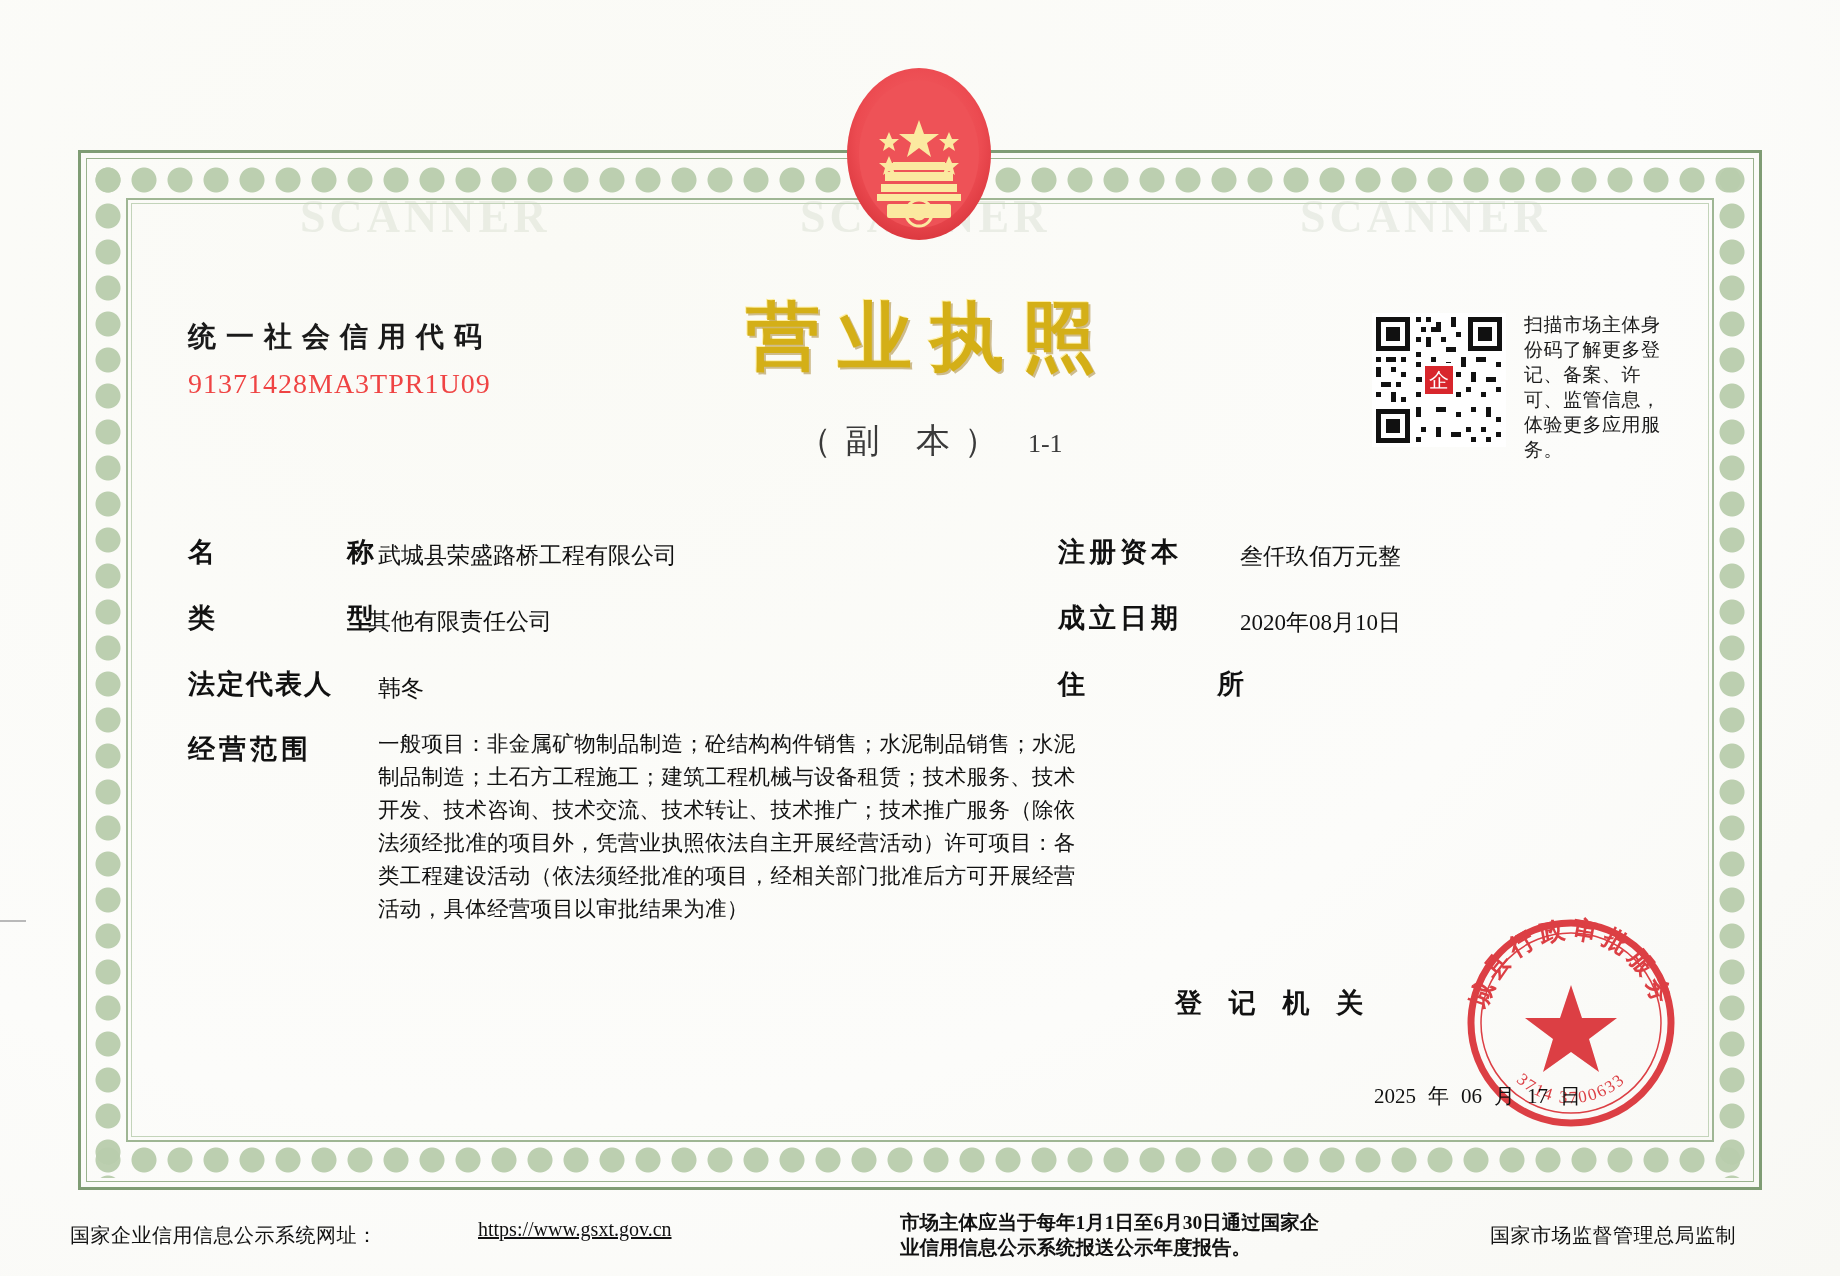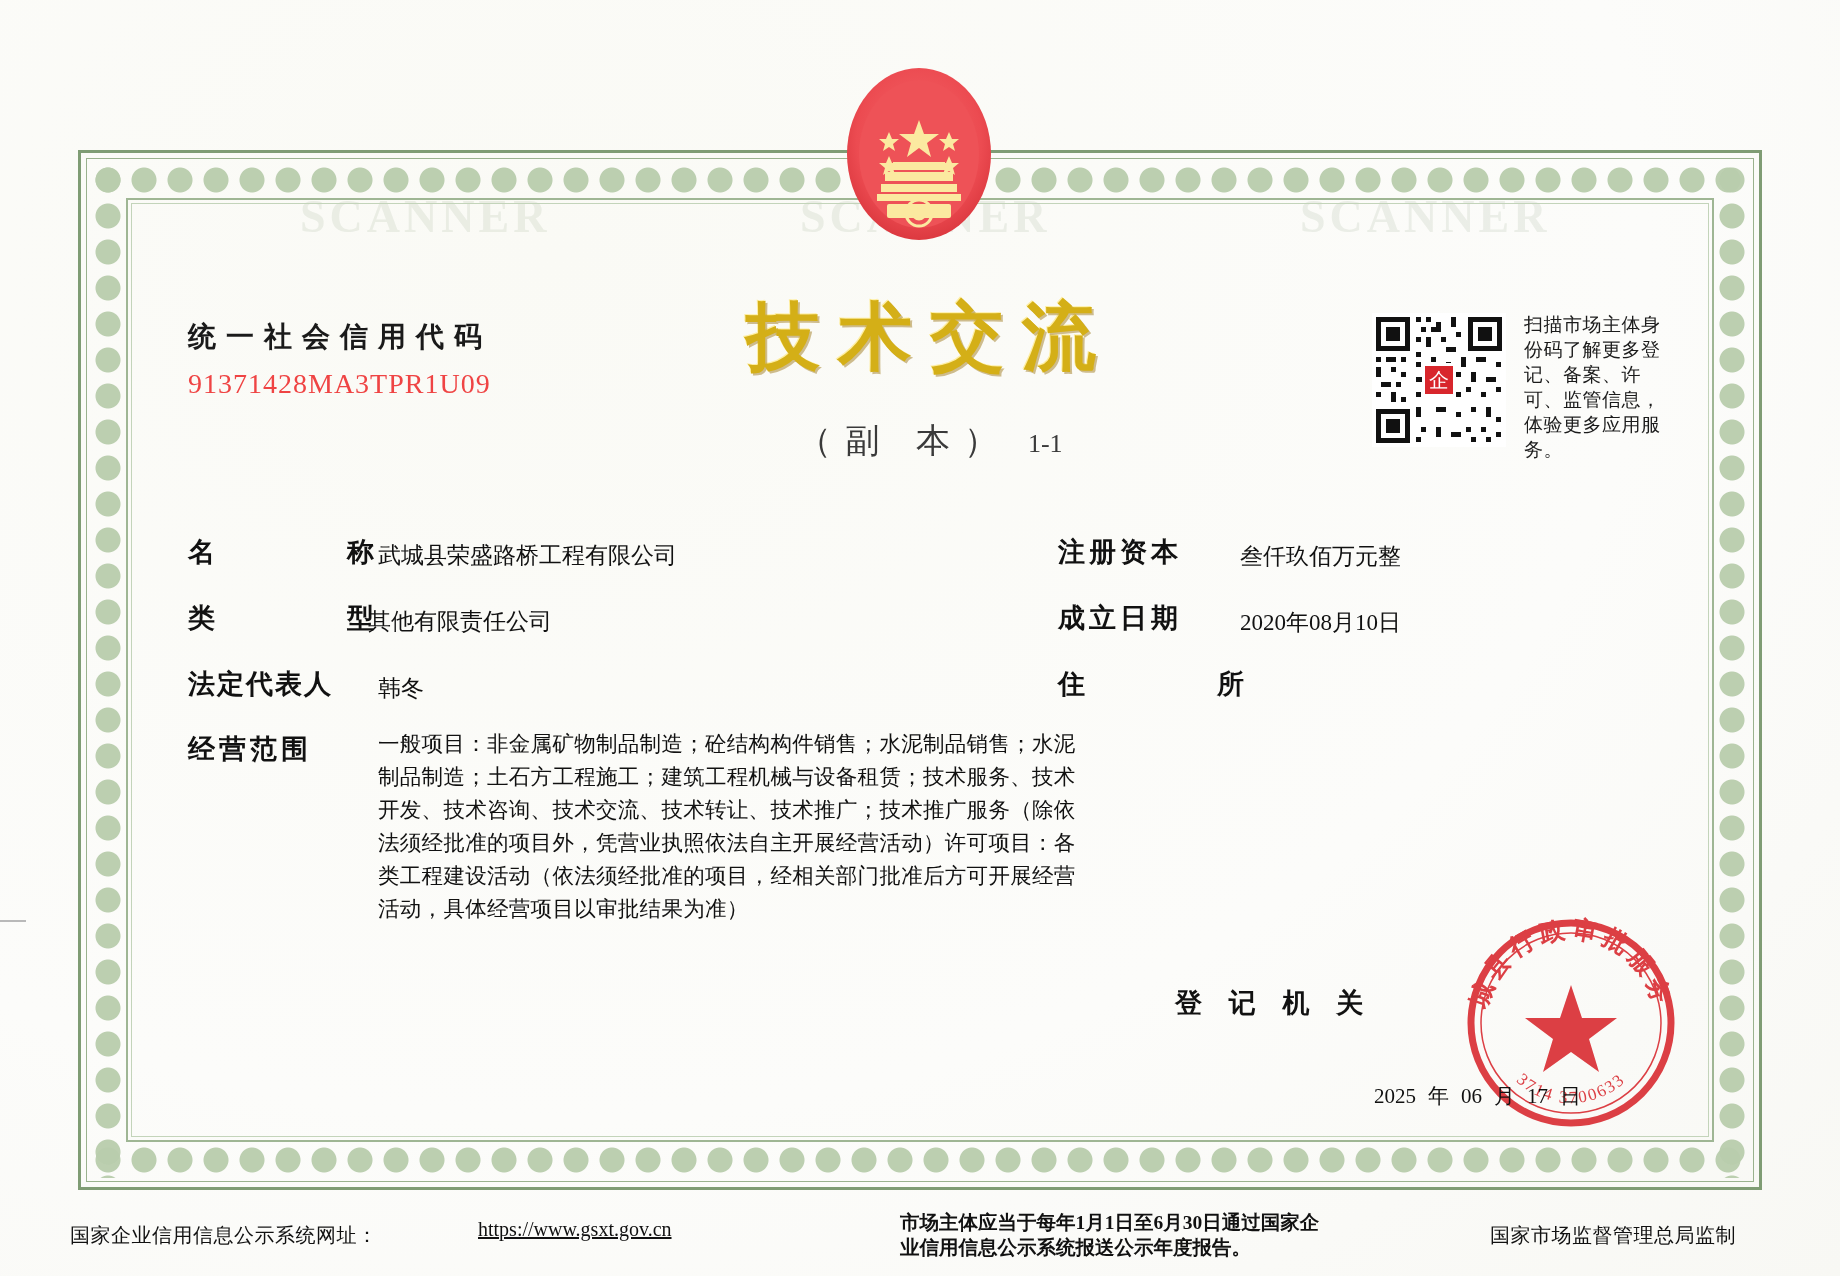--- a/index.html
+++ b/index.html
@@ -354,21 +354,21 @@
         <rect x="44" y="136" width="84" height="7"></rect>
         <rect x="54" y="146" width="64" height="14" rx="2"></rect>
         <rect x="52" y="114" width="68" height="9"></rect>
         <rect x="60" y="104" width="52" height="8"></rect>
       </g>
       <circle cx="86" cy="155" r="13" fill="none" stroke="#fbe9a0" stroke-width="3"></circle>
       <circle cx="86" cy="155" r="6" fill="none" stroke="#fbe9a0" stroke-width="3"></circle>
     </svg>
   </div>
 
-  <div class="title">技术交流</div>
+  <div class="title">营业执照</div>
   <div class="subtitle">
     <span class="cp">（副 本）</span><span class="seq">1-1</span>
   </div>
 
   <div class="code-label">统一社会信用代码</div>
   <div class="code-value">91371428MA3TPR1U09</div>
 
   <div class="qr">
     <svg viewBox="0 0 134 134" width="134" height="134" aria-hidden="true">
       <rect width="134" height="134" fill="#ffffff"></rect>

